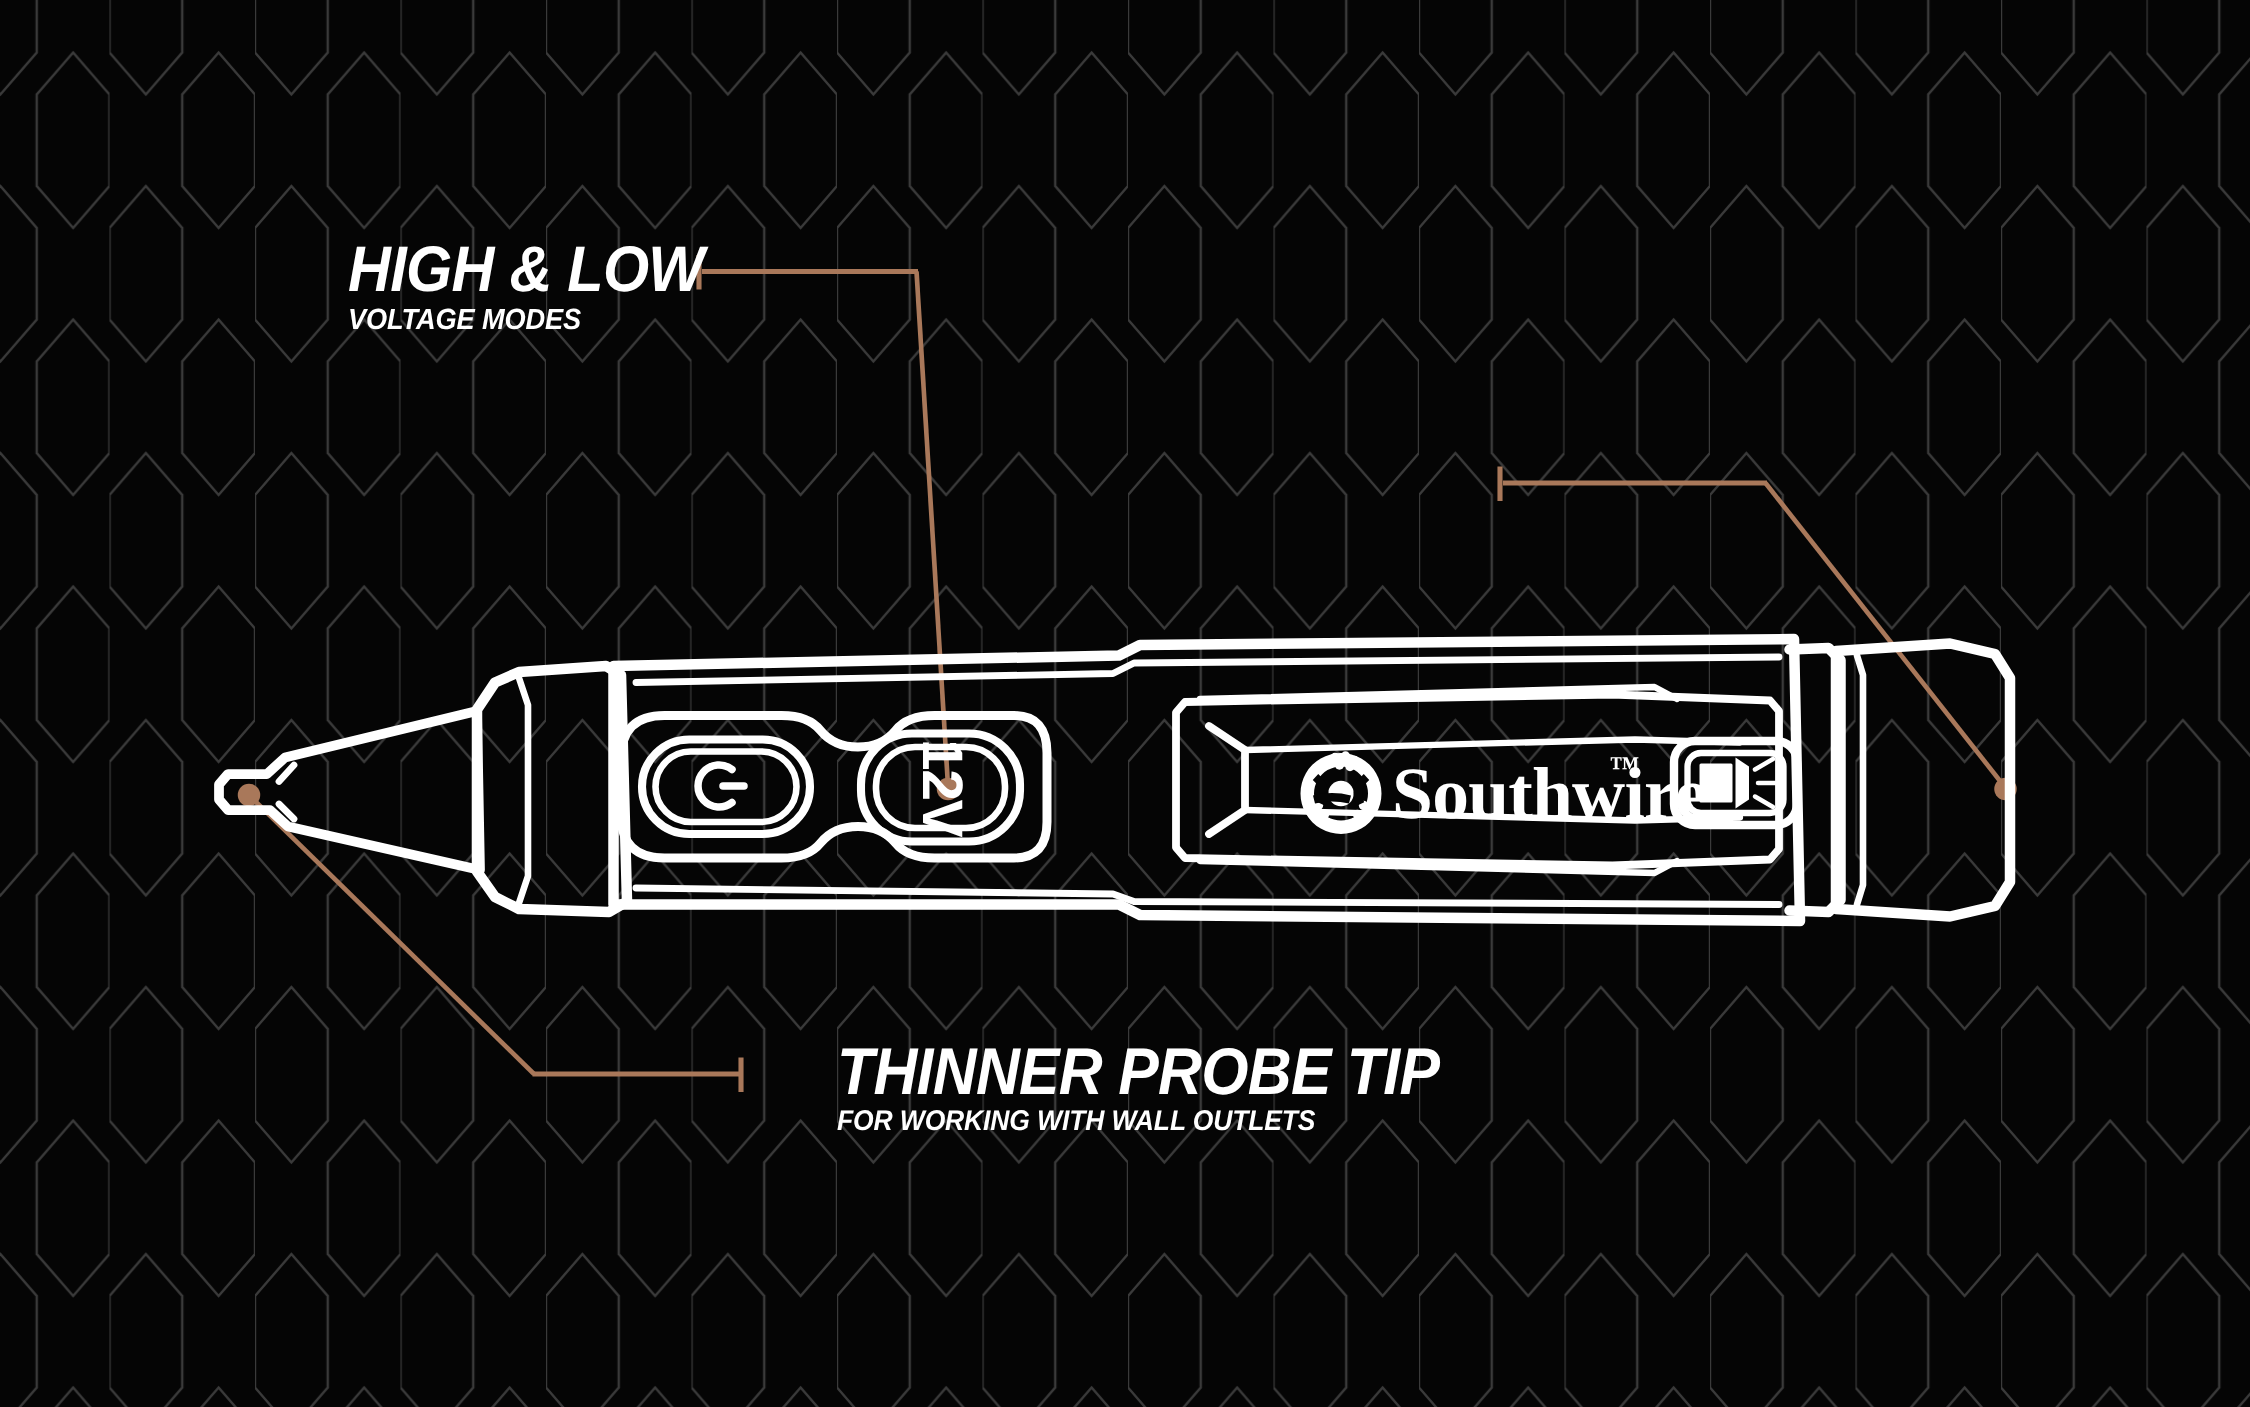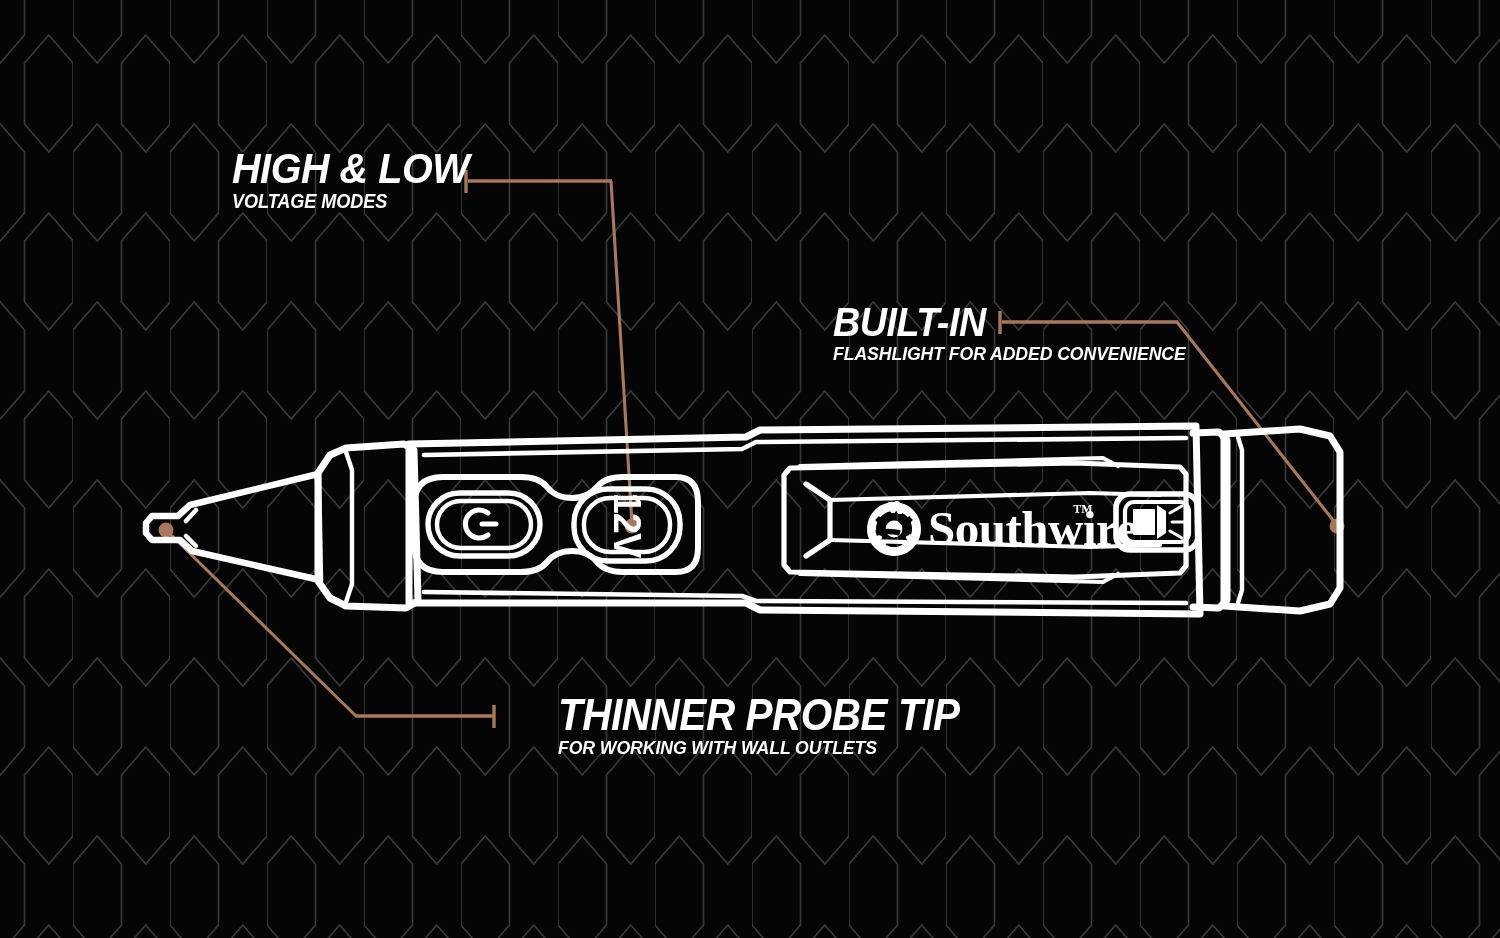--- a/index.html
+++ b/index.html
@@ -52,21 +52,21 @@
     font-style: italic;
     font-size: 19.5px;
     line-height: 1.05;
     letter-spacing: -0.1px;
     color: #ffffff;
     transform: scaleX(0.93);
     transform-origin: left top;
     text-transform: uppercase;
     margin-top: 1px;
   }
-  .callout.cal-hl  { left: 232px; top: 148px; }
+  .callout.cal-hl  { left: 232px; top: 160px; }
   .callout.cal-bi  { left: 833px; top: 303px; }
   .callout.cal-tp  { left: 510px; top: 694px; margin-left: 48px; }
   .callout.cal-tp .title { font-size: 44px; }
   .callout.cal-bi .title { font-size: 41px; }
   .callout.cal-bi .subtitle { font-size: 19px; }
   .callout.cal-tp .subtitle { font-size: 19px; }
 </style>
 </head>
 <body>
 
@@ -243,23 +243,19 @@
       <text x="928" y="545" font-family="Liberation Serif, serif" font-weight="700" font-size="49" letter-spacing="-0.5" fill="#ffffff">Southwire</text>
       <text x="1073" y="518" font-family="Liberation Serif, serif" font-weight="700" font-size="20" fill="#ffffff">™</text>
     </g>
   </svg>
 
   <div class="callout cal-hl">
     <div class="title">HIGH &amp; LOW</div>
     <div class="subtitle">VOLTAGE MODES</div>
   </div>
 
-  <div class="callout cal-bi">
-    <div class="title">BUILT-IN</div>
-    <div class="subtitle">FLASHLIGHT FOR ADDED CONVENIENCE</div>
-  </div>
 
   <div class="callout cal-tp">
     <div class="title">THINNER PROBE TIP</div>
     <div class="subtitle">FOR WORKING WITH WALL OUTLETS</div>
   </div>
 
 </div>
 
 </body></html>

